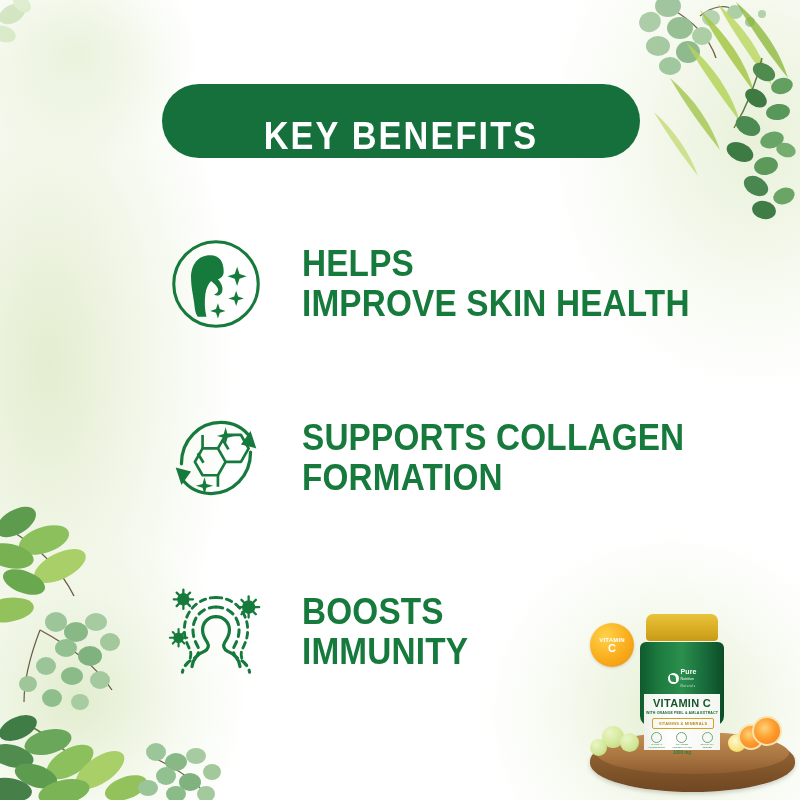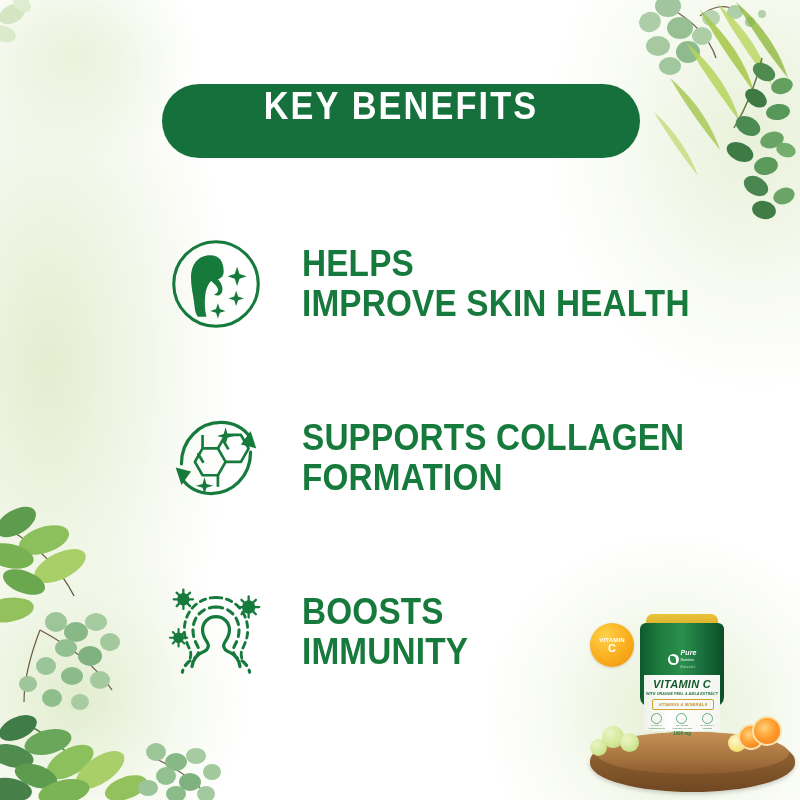--- a/index.html
+++ b/index.html
@@ -36,21 +36,21 @@
   }
   .foliage{position:absolute;pointer-events:none;}
   .foliage-tr{right:0;top:0;width:250px;height:230px;}
   .foliage-bl{left:0;bottom:0;width:280px;height:330px;}
   .foliage-tl{left:0;top:0;width:120px;height:120px;}
 
   
   .header-pill{
     position:absolute;left:162px;top:84px;width:478px;height:74px;
     background:#15703c;border-radius:40px;
-    display:flex;align-items:flex-start;justify-content:center;
+    display:flex;align-items:flex-end;justify-content:center;
   }
   .header-title{
     color:#ffffff;font-size:39px;font-weight:bold;letter-spacing:2.4px;
     font-family:"Liberation Sans Narrow","Liberation Sans",sans-serif;
     transform:scaleX(.88);transform-origin:center;white-space:nowrap;
   }
 
   
   .benefits{position:absolute;left:18px;top:228px;width:800px;}
   .benefit-row{
@@ -81,24 +81,23 @@
   }
   .bottle{
     position:absolute;left:60px;bottom:46px;width:84px;height:140px;
   }
   .bottle-cap{
     position:absolute;left:6px;top:0;width:72px;height:27px;
     background:linear-gradient(180deg,#e8c33c 0%,#d9ad24 55%,#c79a17 100%);
     border-radius:7px 7px 4px 4px;
   }
   .bottle-body{
-    position:absolute;left:0;top:9px;width:84px;height:84px;
+    position:absolute;left:0;top:28px;width:84px;height:84px;
     background:linear-gradient(90deg,#0f5a2d 0%,#1d7a3f 22%,#2b8f4d 50%,#16683a 80%,#0c4c26 100%);
     border-radius:6px 6px 10px 10px;
-    font-style:italic;
   }
   .label-white{
     position:absolute;left:4px;top:52px;width:76px;height:56px;
     background:linear-gradient(90deg,#eef2ea 0%,#ffffff 35%,#f4f6f1 100%);
   }
   .brand{
     position:absolute;left:0;top:26px;width:84px;text-align:center;
     color:#ffffff;font-size:6px;line-height:1.05;font-weight:bold;
   }
   .brand-mark{

